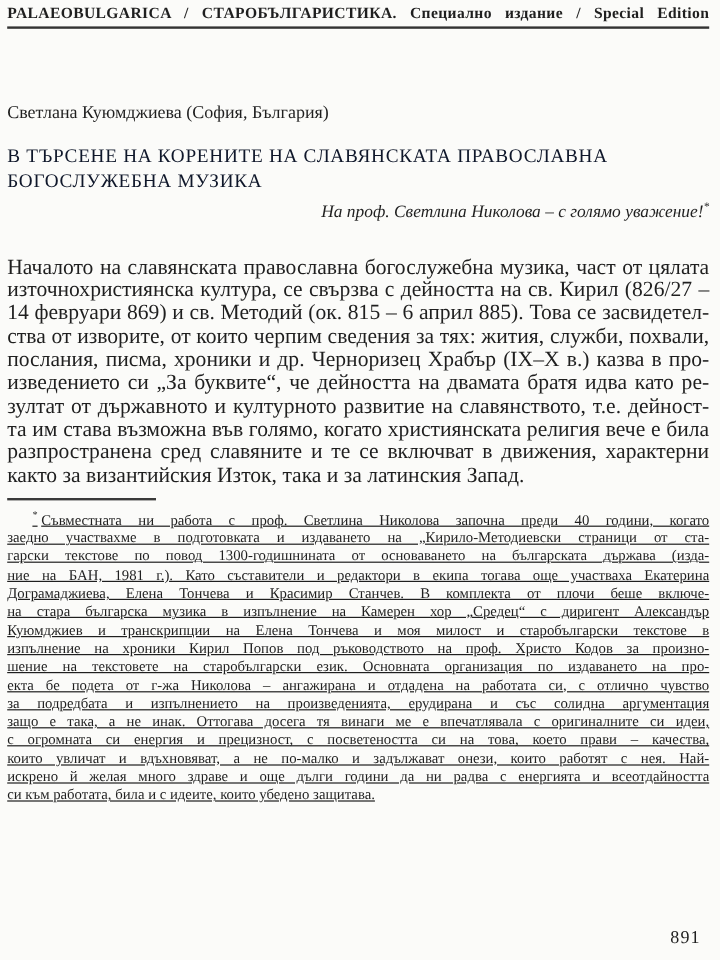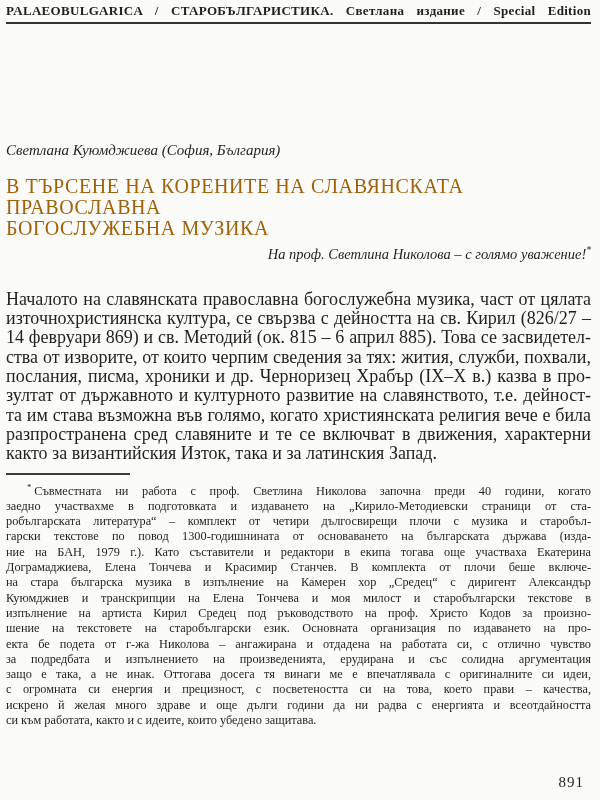--- a/index.html
+++ b/index.html
@@ -25,30 +25,29 @@
     font-size: 13px;
     font-weight: bold;
     letter-spacing: 0.3px;
     white-space: nowrap;
     text-align: justify;
     text-align-last: justify;
     padding-bottom: 3px;
     border-bottom: 2px solid #333333;
   }
   .author-line {
-    margin-top: 118px;
-    font-style: italic;
+    margin-top: 62px;
     font-size: 15px;
   }
   .article-title {
     margin-top: 17px;
-    font-size: 20px;
+    font-size: 16px;
     letter-spacing: 0.6px;
     line-height: 21px;
-    color: #a16207;
+    color: #0f172a;
   }
   .dedication {
     margin-top: 6px;
     text-align: right;
     font-style: italic;
     font-size: 14.5px;
   }
   .dedication sup {
     font-size: 0.65em;
     vertical-align: super;
@@ -61,20 +60,21 @@
   .footnote-rule {
     margin-top: 9px;
     width: 124px;
     height: 2px;
     background: #3a3a3a;
   }
   .footnote {
     margin-top: 5px;
     font-size: 12.3px;
     line-height: 15.3px;
+    text-decoration: underline;
   }
   .footnote .tline:first-child {
     text-indent: 21px;
   }
   .tline {
     text-align: justify;
     text-align-last: justify;
   }
   .tline-last {
     text-align-last: left;
@@ -91,61 +91,62 @@
     bottom: 9px;
     font-size: 15px;
     letter-spacing: 1px;
   }
 </style>
 </head>
 <body>
 
 <div class="page">
 
-  <div class="journal-header">PALAEOBULGARICA / СТАРОБЪЛГАРИСТИКА. Светлана издание / Special Edition</div>
+  <div class="journal-header">PALAEOBULGARICA / СТАРОБЪЛГАРИСТИКА. Специално издание / Special Edition</div>
 
   <div class="author-line">Светлана Куюмджиева (София, България)</div>
 
   <div class="article-title">
     <div>В ТЪРСЕНЕ НА КОРЕНИТЕ НА СЛАВЯНСКАТА ПРАВОСЛАВНА</div>
     <div>БОГОСЛУЖЕБНА МУЗИКА</div>
   </div>
 
   <div class="dedication">
     <span>На проф. Светлина Николова – с голямо уважение!</span><sup>*</sup>
   </div>
 
   <div class="body-text">
       <div class="tline">Началото на славянската православна богослужебна музика, част от цялата</div>
       <div class="tline">източнохристиянска култура, се свързва с дейността на св. Кирил (826/27 –</div>
       <div class="tline">14 февруари 869) и св. Методий (ок. 815 – 6 април 885). Това се засвидетел-</div>
       <div class="tline">ства от изворите, от които черпим сведения за тях: жития, служби, похвали,</div>
       <div class="tline">послания, писма, хроники и др. Черноризец Храбър (IX–X в.) казва в про-</div>
+      <div class="tline">изведението си „За буквите“, че дейността на двамата братя идва като ре-</div>
       <div class="tline">зултат от държавното и културното развитие на славянството, т.е. дейност-</div>
       <div class="tline">та им става възможна във голямо, когато християнската религия вече е била</div>
       <div class="tline">разпространена сред славяните и те се включват в движения, характерни</div>
       <div class="tline tline-last">както за византийския Изток, така и за латинския Запад.</div>
     </div>
 
   <div class="footnote-rule"></div>
 
   <div class="footnote">
       <div class="tline"><sup>*</sup>Съвместната ни работа с проф. Светлина Николова започна преди 40 години, когато</div>
       <div class="tline">заедно участвахме в подготовката и издаването на „Кирило-Методиевски страници от ста-</div>
-      <div class="tline">робългарската литература“ – комплект от четири дългосвирещи плочи с музика и старобъл-</div>
       <div class="tline">гарски текстове по повод 1300-годишнината от основаването на българската държава (изда-</div>
-      <div class="tline">ние на БАН, 1979 г.). Като съставители и редактори в екипа тогава още участваха Екатерина</div>
+      <div class="tline">ние на БАН, 1981 г.). Като съставители и редактори в екипа тогава още участваха Екатерина</div>
       <div class="tline">Дограмаджиева, Елена Тончева и Красимир Станчев. В комплекта от плочи беше включе-</div>
       <div class="tline">на стара българска музика в изпълнение на Камерен хор „Средец“ с диригент Александър</div>
       <div class="tline">Куюмджиев и транскрипции на Елена Тончева и моя милост и старобългарски текстове в</div>
-      <div class="tline">изпълнение на артиста Кирил Средец под ръководството на проф. Христо Кодов за произно-</div>
+      <div class="tline">изпълнение на хроники Кирил Попов под ръководството на проф. Христо Кодов за произно-</div>
       <div class="tline">шение на текстовете на старобългарски език. Основната организация по издаването на про-</div>
       <div class="tline">екта бе подета от г-жа Николова – ангажирана и отдадена на работата си, с отлично чувство</div>
       <div class="tline">за подредбата и изпълнението на произведенията, ерудирана и със солидна аргументация</div>
       <div class="tline">защо е така, а не инак. Оттогава досега тя винаги ме е впечатлявала с оригиналните си идеи,</div>
       <div class="tline">с огромната си енергия и прецизност, с посветеността си на това, което прави – качества,</div>
+      <div class="tline">които увличат и вдъхновяват, а не по-малко и задължават онези, които работят с нея. Най-</div>
       <div class="tline">искрено й желая много здраве и още дълги години да ни радва с енергията и всеотдайността</div>
-      <div class="tline tline-last">си към работата, както и с идеите, които убедено защитава.</div>
+      <div class="tline tline-last">си към работата, била и с идеите, които убедено защитава.</div>
     </div>
 
   <div class="page-number">891</div>
 
 </div>
 
 </body></html>

